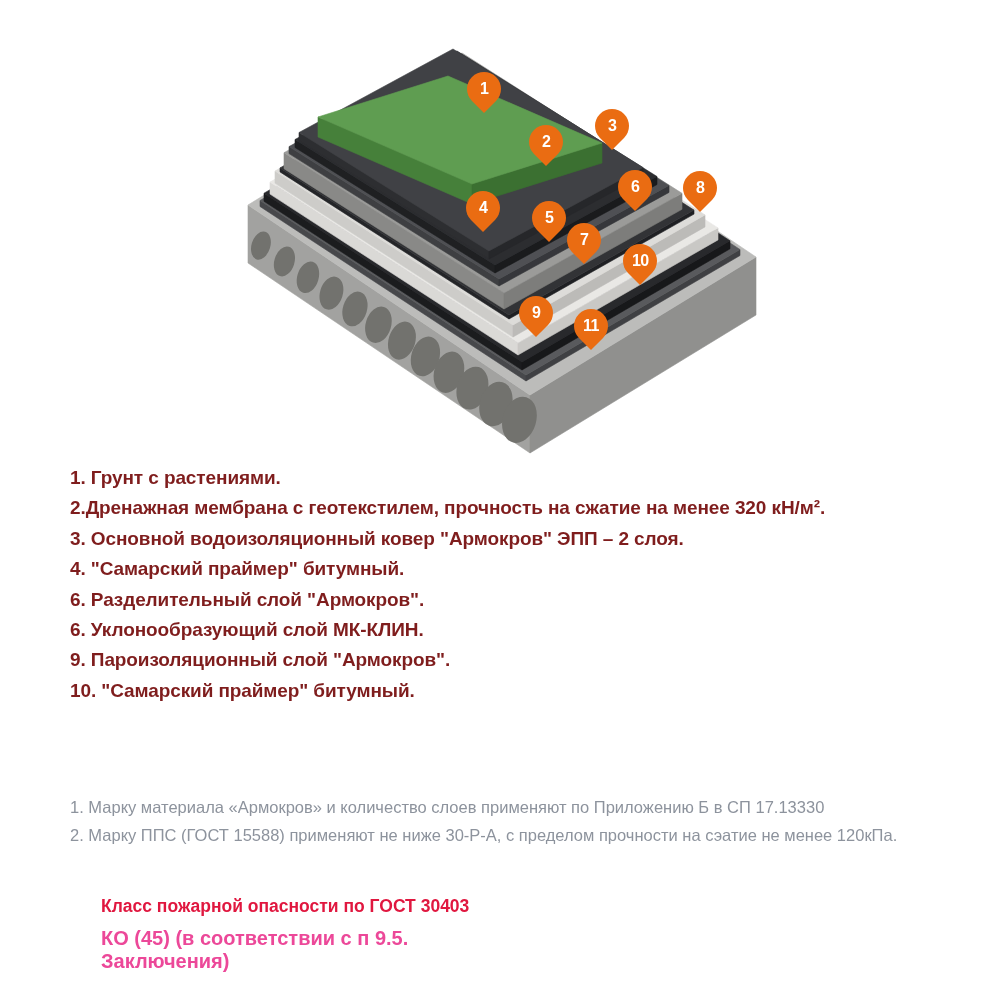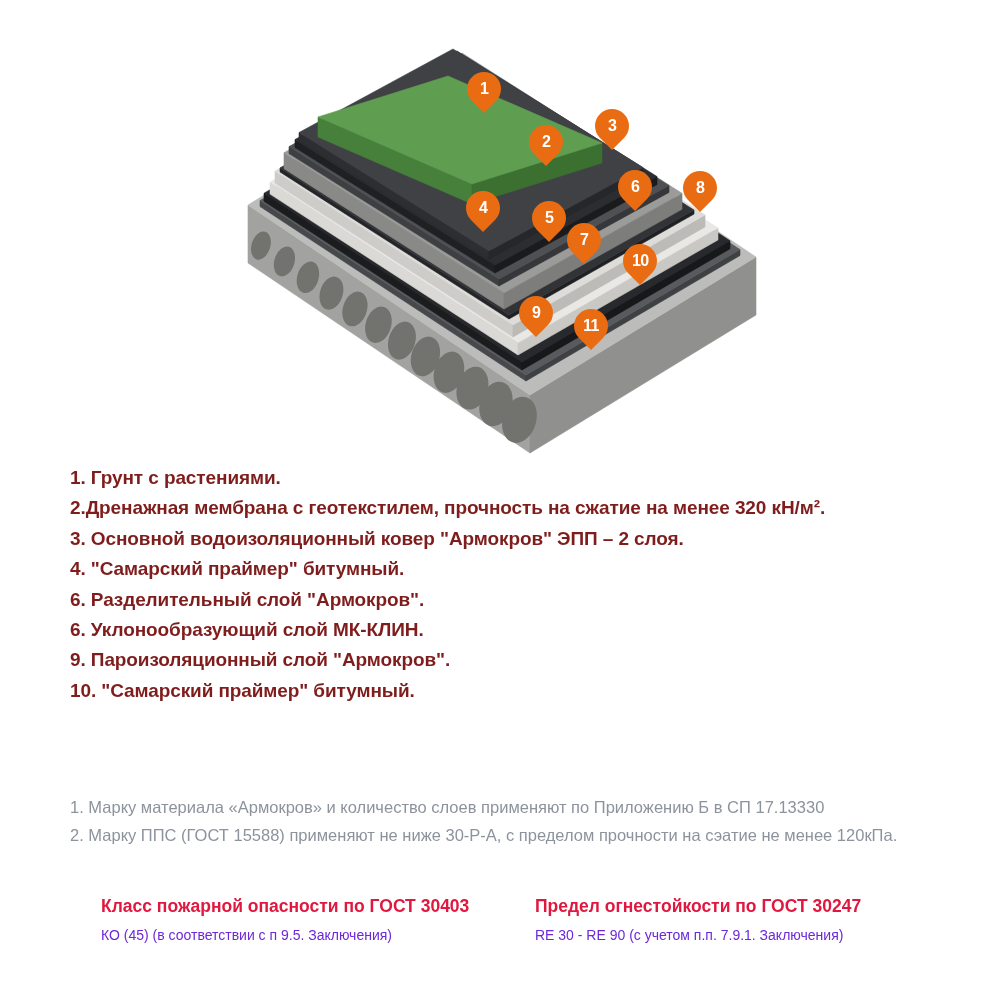--- a/index.html
+++ b/index.html
@@ -17,21 +17,21 @@
   .legend{position:absolute;left:70px;top:463px;width:880px;
           color:#7f1d1d;font-size:19px;font-weight:700;line-height:30.4px;letter-spacing:-0.1px;}
   
   .footnotes{position:absolute;left:70px;top:794px;width:880px;
              color:#8d939d;font-size:16.5px;font-weight:400;line-height:27.6px;}
   
   .spec{position:absolute;top:896px;width:440px;}
   .spec.left{left:70px;margin-left:31px;}
   .spec.right{left:535px;}
   .spec-title{color:#e0173f;font-size:17.5px;font-weight:700;margin:0 0 10px 0;}
-  .spec-value{color:#6d28d9;font-size:14px;font-weight:400;margin:0;}
+  .spec-value{color:#ec4899;font-size:20px;font-weight:700;margin:0;}
 </style>
 </head>
 <body>
 
 <div class="canvas">
 
   <div class="diagram">
     <svg class="stack-svg" width="1000" height="470" viewBox="0 0 1000 470" xmlns="http://www.w3.org/2000/svg">
         <polygon points="248,205 530,395 530,453 248,263" fill="#a2a2a0" stroke="#a2a2a0" stroke-width="0.6"></polygon>
         <polygon points="530,395 756,257 756,315 530,453" fill="#90908e" stroke="#90908e" stroke-width="0.6"></polygon>
@@ -128,18 +128,14 @@
 
   <div class="footnotes">
     <div>1. Марку материала «Армокров» и количество слоев применяют по Приложению Б в СП 17.13330</div>
     <div>2. Марку ППС (ГОСТ 15588) применяют не ниже 30-Р-А, с пределом прочности на сэатие не менее 120кПа.</div>
   </div>
 
   <div class="spec left">
     <p class="spec-title">Класс пожарной опасности по ГОСТ 30403</p>
     <p class="spec-value">КО (45) (в соответствии с п 9.5. Заключения)</p>
   </div>
-  <div class="spec right">
-    <p class="spec-title">Предел огнестойкости по ГОСТ 30247</p>
-    <p class="spec-value">RE 30 - RE 90 (с учетом п.п. 7.9.1. Заключения)</p>
-  </div>
 
 </div>
 
 </body></html>

